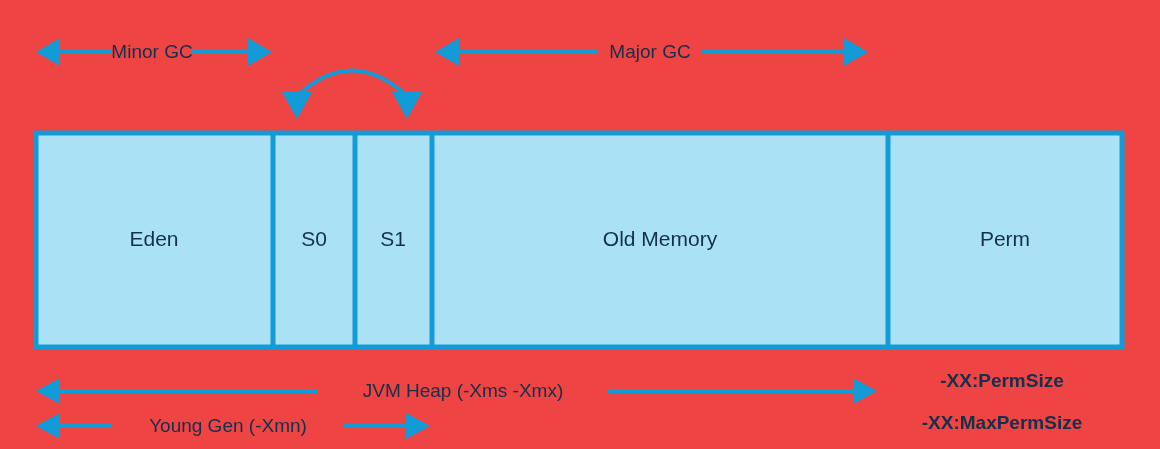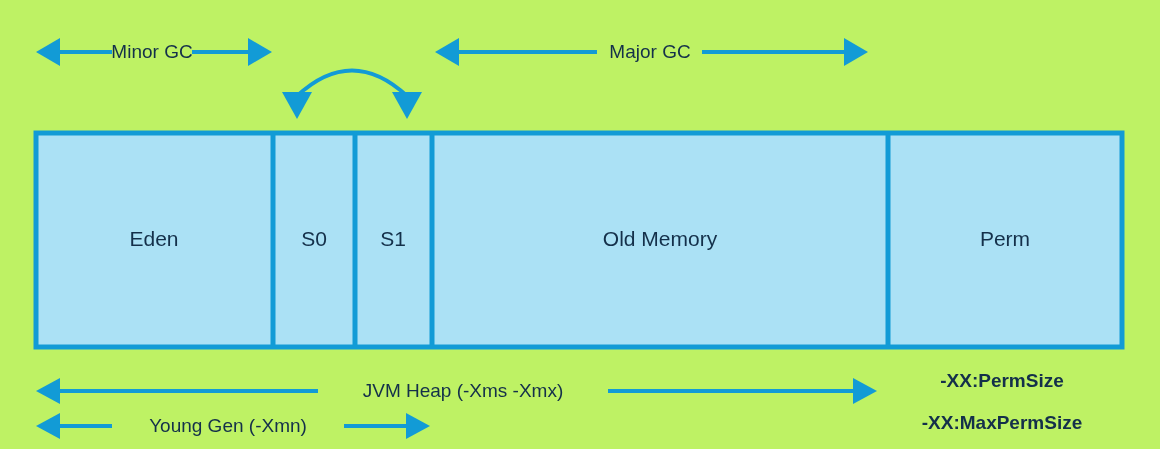--- a/index.html
+++ b/index.html
@@ -8,21 +8,21 @@
     padding: 0;
     background: #ffffff;
   }
   body {
     font-family: "Liberation Sans", sans-serif;
   }
   #diagram-root {
     position: relative;
     width: 1160px;
     height: 449px;
-    background: #bef264;
+    background: #ef4444;
     overflow: hidden;
   }
   #diagram-svg {
     position: absolute;
     top: 0;
     left: 0;
     width: 1160px;
     height: 449px;
   }
   .region-label {

